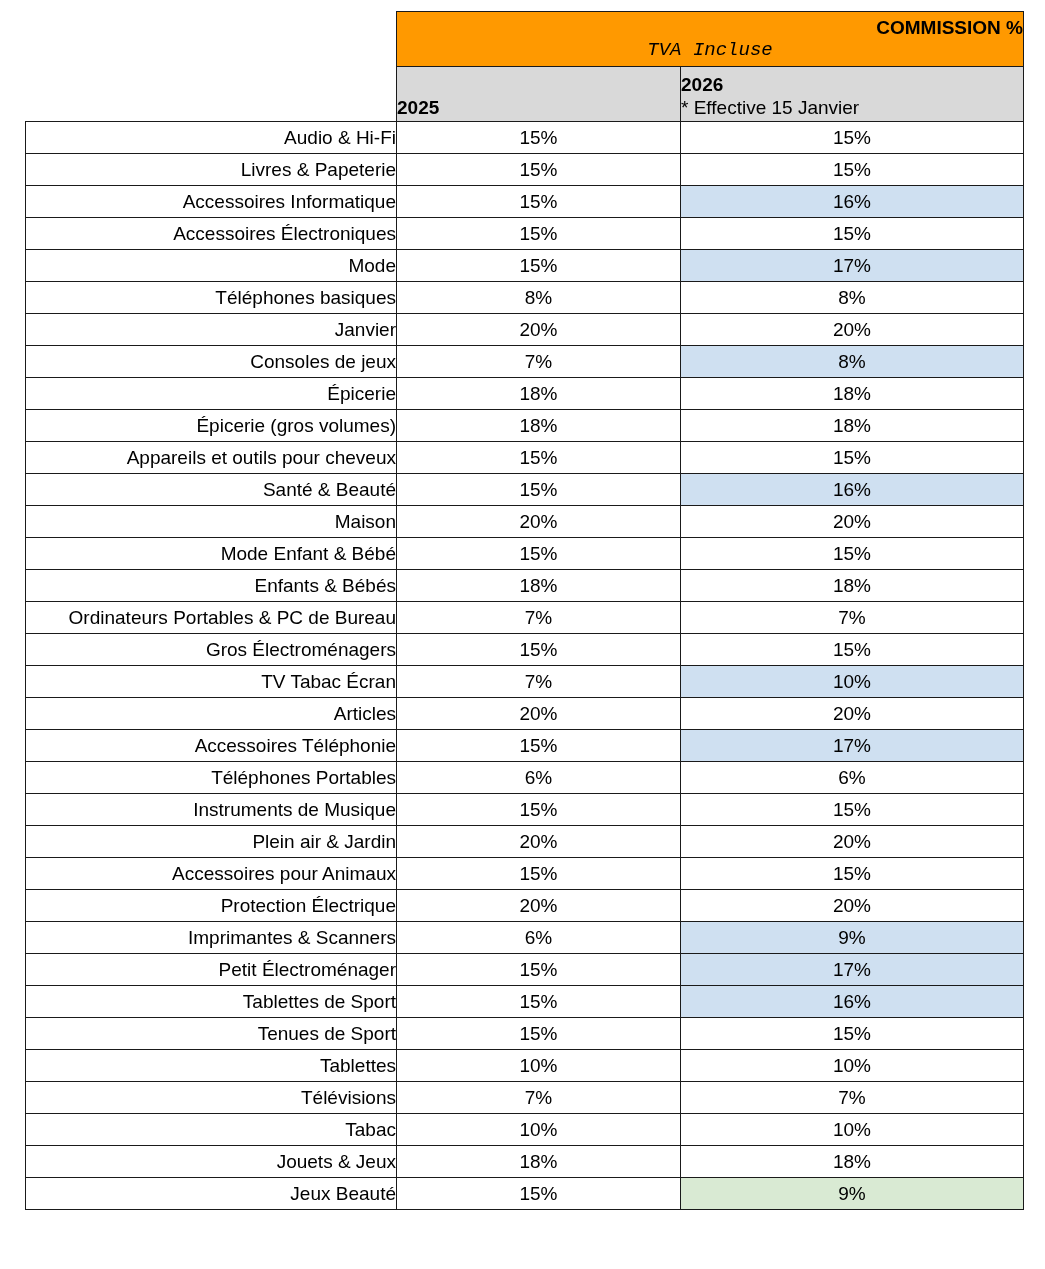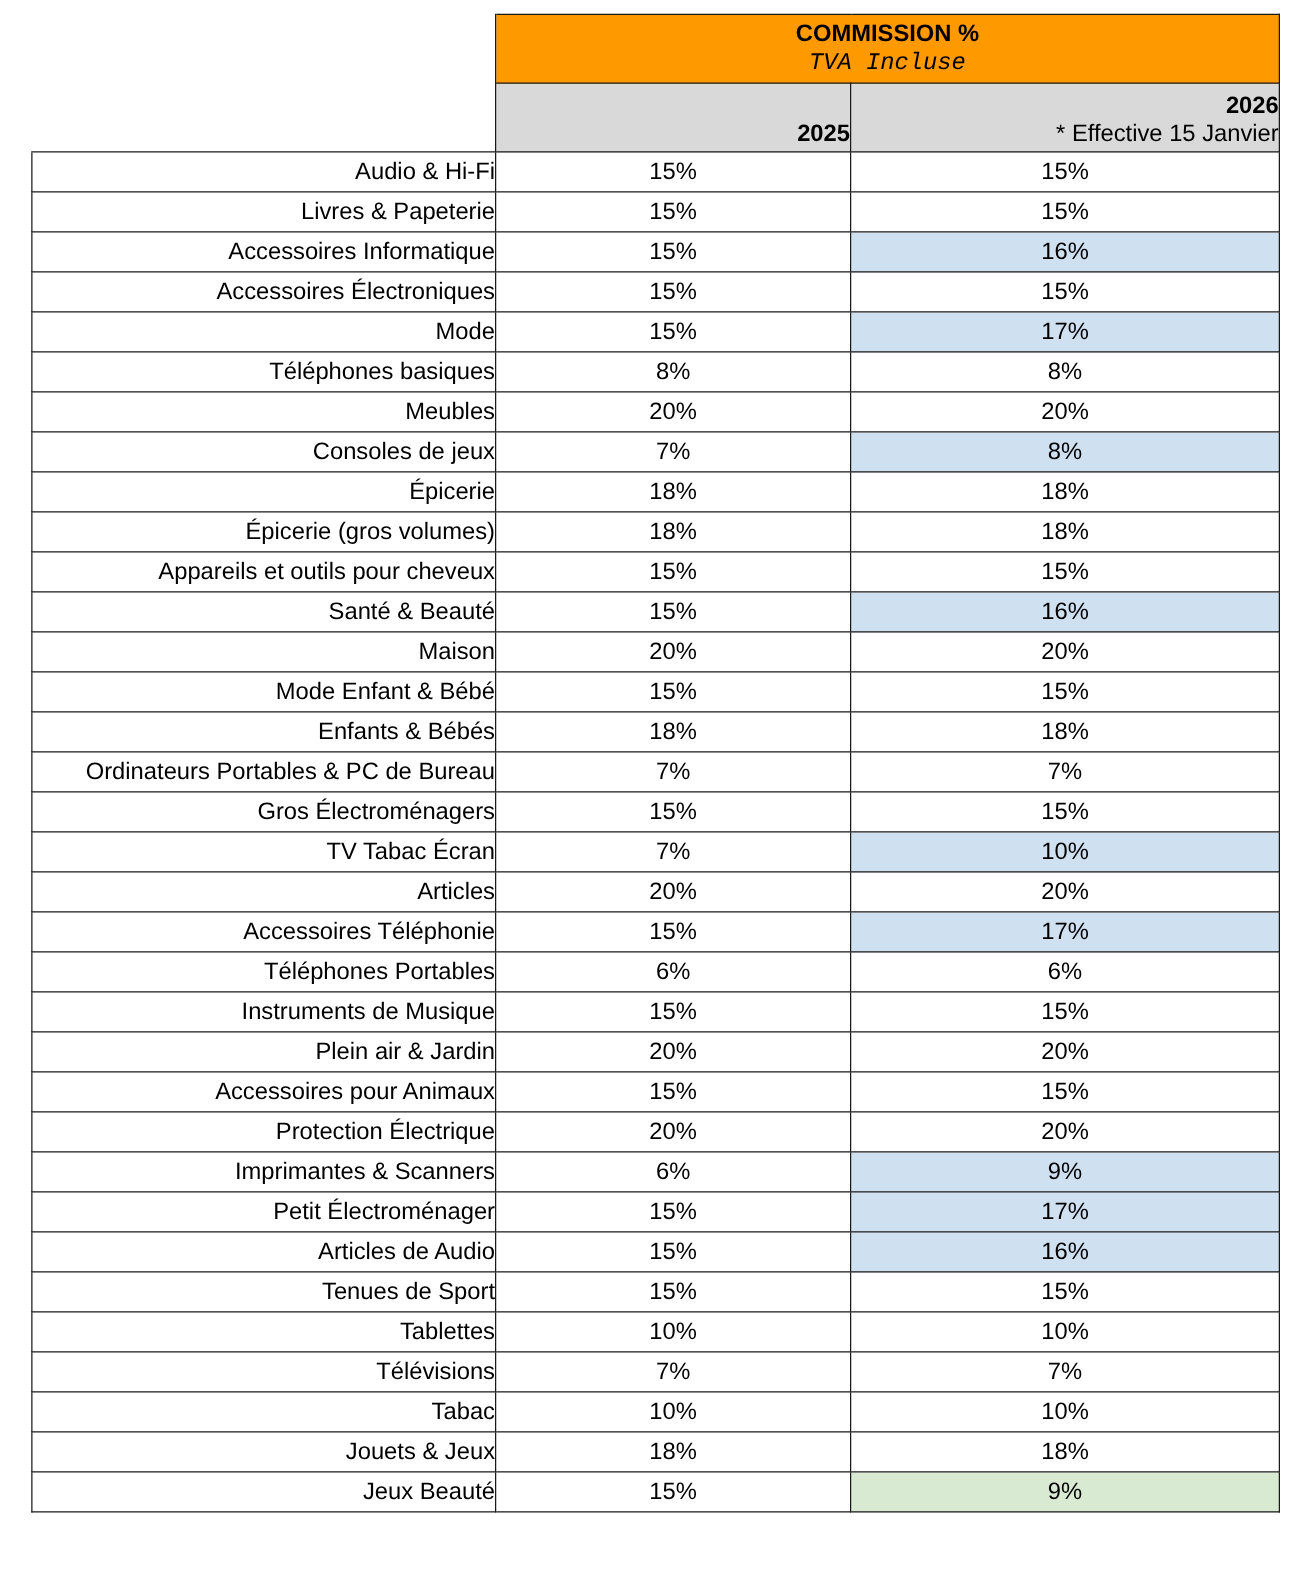--- a/index.html
+++ b/index.html
@@ -4,23 +4,23 @@
 <style>
   html, body { margin: 0; padding: 0; background: #ffffff; }
   body { width: 1045px; height: 1269px; position: relative; font-family: "Liberation Sans", sans-serif; color: #000; }
   .tbl { position: absolute; left: 25px; top: 11px; border-collapse: collapse; table-layout: fixed; }
   .tbl td { border: 1.5px solid #1a1a1a; padding: 0; font-size: 19px; height: 31px; line-height: 31px; }
   .tbl td.blank { border: none; border-right: 1.5px solid #1a1a1a; border-bottom: 1.5px solid #1a1a1a; background: #fff; }
   .col-cat { width: 371px; }
   .col-y1 { width: 284px; }
   .col-y2 { width: 343px; }
   .hdr-orange { background: #ff9900; text-align: center; height: 54px !important; line-height: 22px !important; vertical-align: middle; }
-  .hdr-orange .t1 { font-weight: bold; display: block; }
+  .hdr-orange .t1 { font-weight: bold; display: block; text-align: right; }
   .hdr-orange .t2 { font-style: italic; display: block; font-family: Liberation Mono, monospace; }
-  .hdr-grey { background: #d9d9d9; text-align: right; height: 52px !important; line-height: 23px !important; vertical-align: bottom; padding-bottom: 2px !important; }
+  .hdr-grey { background: #d9d9d9; text-align: left; height: 52px !important; line-height: 23px !important; vertical-align: bottom; padding-bottom: 2px !important; }
   .hdr-grey .yr { font-weight: bold; display: block; }
   .hdr-grey .note { display: block; }
   .cat { text-align: right; padding-left: 5px !important; }
   .val { text-align: center; }
   .hl-blue { background: #cfe0f1; margin-top: 20px; }
   .hl-green { background: #d9ead3; }
 </style>
 </head>
 <body>
 
@@ -71,21 +71,21 @@
         <td class="cat">Mode</td>
         <td class="val">15%</td>
         <td class="val hl-blue">17%</td>
       </tr>
       <tr>
         <td class="cat">Téléphones basiques</td>
         <td class="val">8%</td>
         <td class="val">8%</td>
       </tr>
       <tr>
-        <td class="cat">Meubles</td>
+        <td class="cat">Janvier</td>
         <td class="val">20%</td>
         <td class="val">20%</td>
       </tr>
       <tr>
         <td class="cat">Consoles de jeux</td>
         <td class="val">7%</td>
         <td class="val hl-blue">8%</td>
       </tr>
       <tr>
         <td class="cat">Épicerie</td>
@@ -176,21 +176,21 @@
         <td class="cat">Imprimantes &amp; Scanners</td>
         <td class="val">6%</td>
         <td class="val hl-blue">9%</td>
       </tr>
       <tr>
         <td class="cat">Petit Électroménager</td>
         <td class="val">15%</td>
         <td class="val hl-blue">17%</td>
       </tr>
       <tr>
-        <td class="cat">Articles de Audio</td>
+        <td class="cat">Tablettes de Sport</td>
         <td class="val">15%</td>
         <td class="val hl-blue">16%</td>
       </tr>
       <tr>
         <td class="cat">Tenues de Sport</td>
         <td class="val">15%</td>
         <td class="val">15%</td>
       </tr>
       <tr>
         <td class="cat">Tablettes</td>

